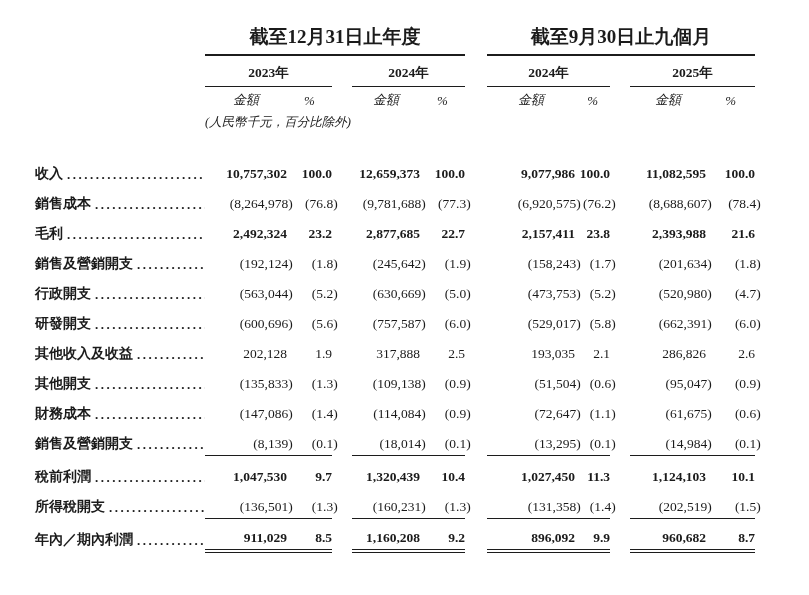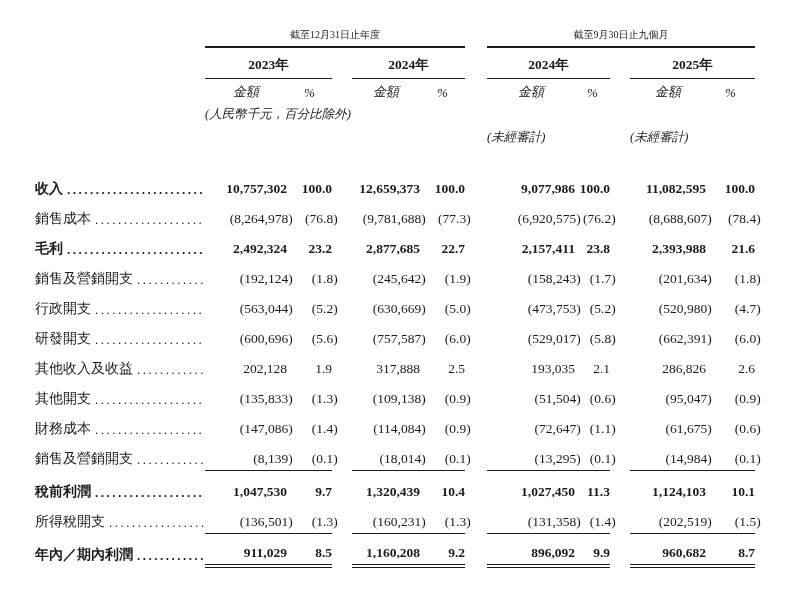--- a/index.html
+++ b/index.html
@@ -9,21 +9,21 @@
     color:#1b1b1b;
   }
   .sheet{position:relative;width:809px;height:595px;background:#fff;}
   table.fin{
     border-collapse:collapse;table-layout:fixed;
     width:720px;margin:24px 0 0 35px;
   }
   td{padding:0;vertical-align:bottom;white-space:nowrap;overflow:visible;}
   
   td.grp{
-    font-weight:normal;font-size:10px;text-align:center;
+    font-weight:bold;font-size:19px;text-align:center;
     border-bottom:2px solid #1c1c1c;padding-bottom:4px;
   }
   td.yr{
     font-weight:bold;font-size:13.5px;text-align:center;
     border-bottom:1.6px solid #1c1c1c;padding-bottom:4px;
   }
   td.amt-h,td.pct-h{
     font-style:italic;font-size:13px;text-align:center;padding-bottom:3px;margin-top:36px;
   }
   td.note{
@@ -32,21 +32,21 @@
   tr.r-grp{height:23px;}
   tr.r-yr{height:31px;font-family:Liberation Serif, serif;}
   tr.r-colh{height:26px;}
   tr.r-note1{height:21px;}
   tr.r-note2{height:23px;}
   tr.r-spacer{height:22px;}
   
   tbody tr{height:30px;}
   tbody tr.tall{height:33px;}
   td.lbl{
-    font-size:14px;padding-bottom:2px;
+    font-size:14px;padding-bottom:2px;font-weight:bold;
   }
   td.lbl .cellwrap{display:flex;align-items:flex-end;width:100%;}
   .leader{
     flex:1;overflow:hidden;white-space:nowrap;
     font-size:13px;color:#1b1b1b;margin-left:4px;letter-spacing:2.5px;
   }
   td.num{
     font-size:13.5px;text-align:right;padding-bottom:3px;
   }
   tr.bold td.lbl,tr.bold td.num{font-weight:bold;}
@@ -101,30 +101,20 @@
         <td class="amt-h">金額</td>
         <td class="pct-h">%</td>
         <td></td>
         <td class="amt-h">金額</td>
         <td class="pct-h">%</td>
       </tr>
       <tr class="r-note1">
         <td></td>
         <td class="note" colspan="11">(人民幣千元，百分比除外)</td>
       </tr>
-      <tr class="r-note2">
-        <td></td>
-        <td colspan="2"></td>
-        <td></td>
-        <td colspan="2"></td>
-        <td></td>
-        <td class="note" colspan="2">(未經審計)</td>
-        <td></td>
-        <td class="note" colspan="2">(未經審計)</td>
-      </tr>
       <tr class="r-spacer">
           <td colspan="12"></td>
         </tr>
     </thead>
     <tbody id="rows">
         <tr class="bold">
           <td class="lbl">
             <div class="cellwrap">
               <span>收入</span>
               <span class="leader">............................................................</span>

